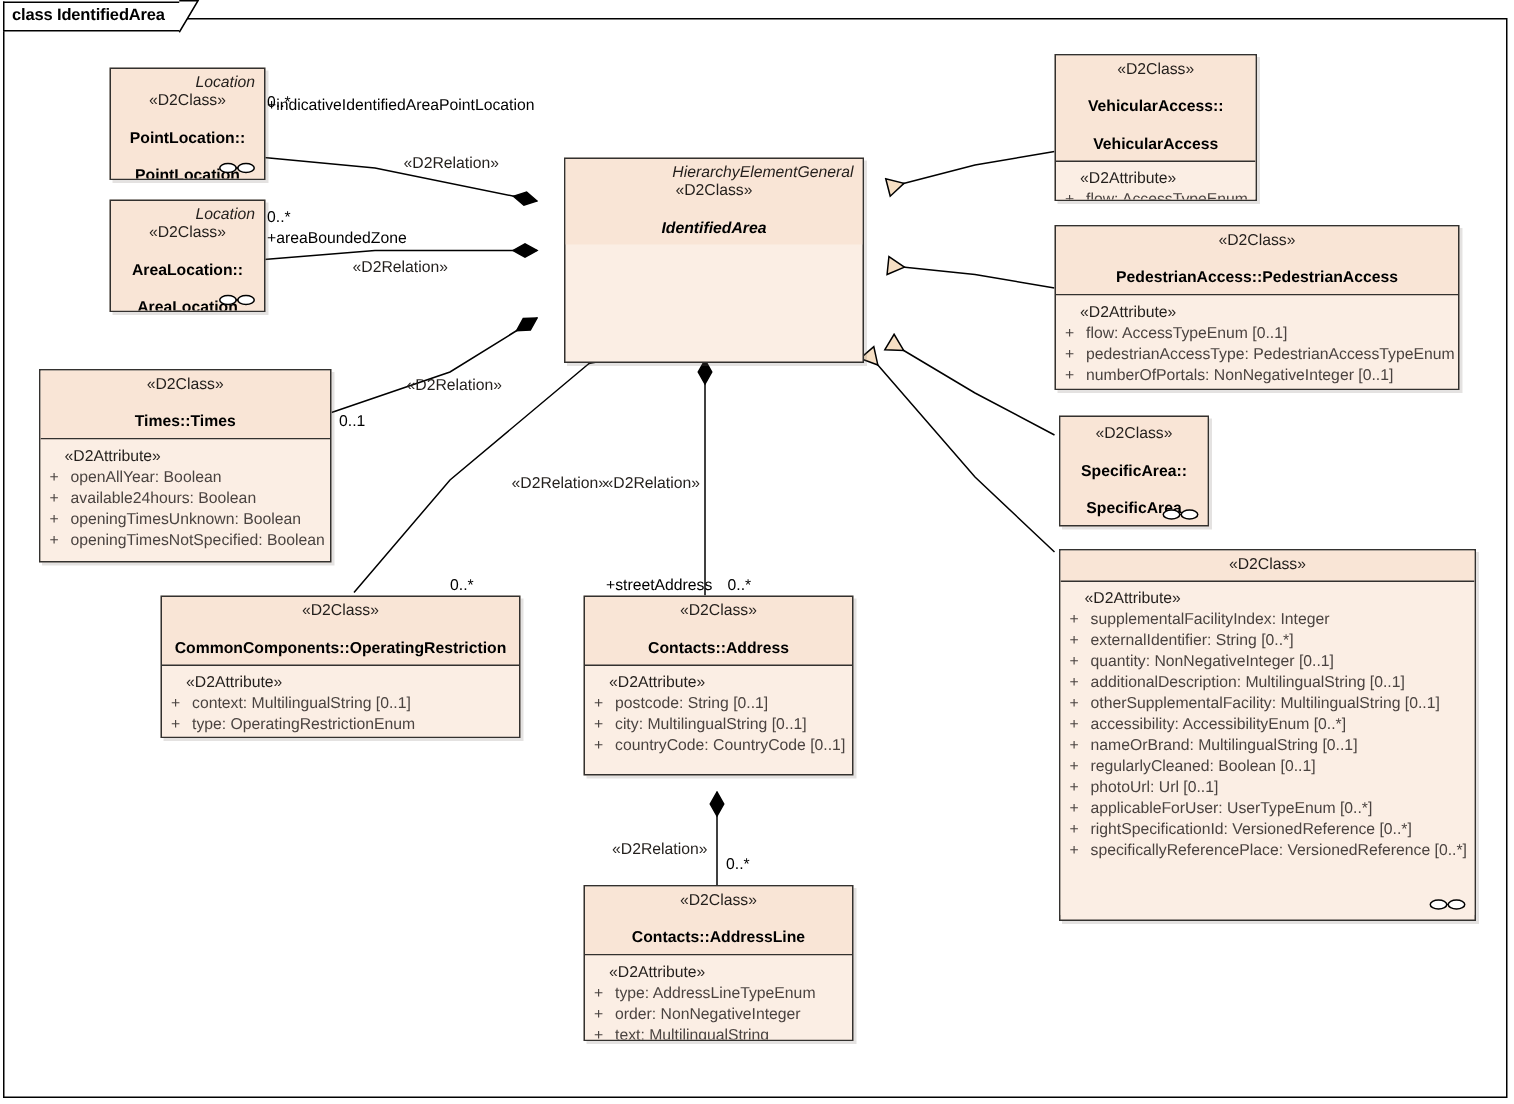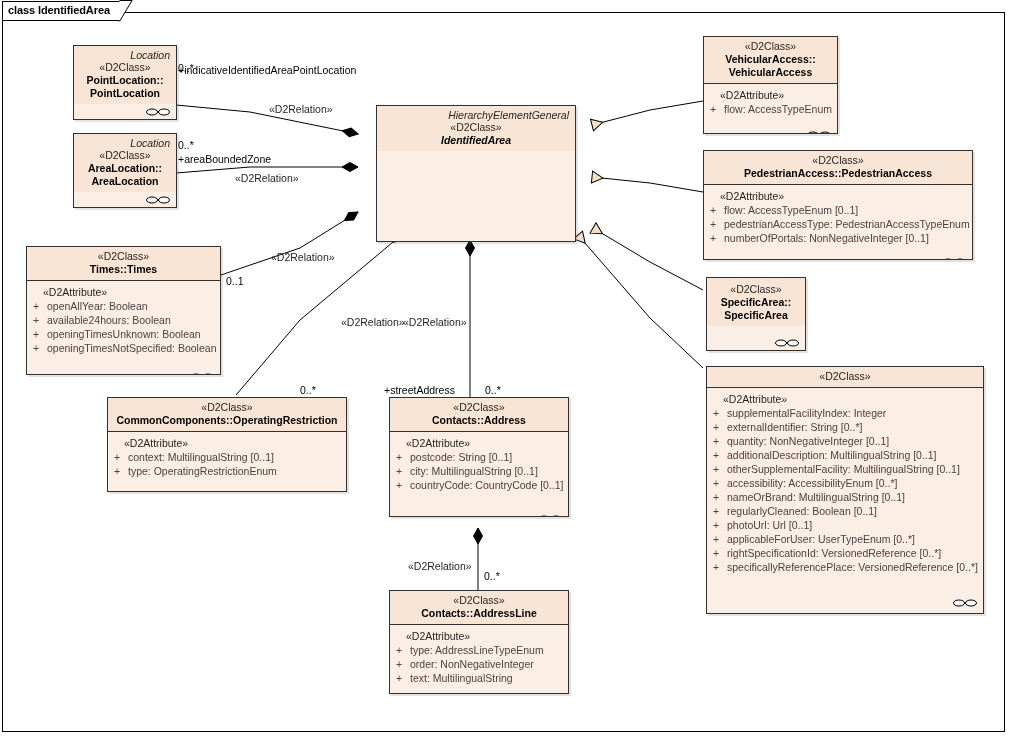--- a/index.html
+++ b/index.html
@@ -100,20 +100,21 @@
     color: #231f1c;
     white-space: nowrap;
     line-height: 13px;
   }
   .cname {
     font-size: 10.5px;
     font-weight: bold;
     color: #000;
     white-space: nowrap;
     line-height: 13px;
+    margin-top: 12px;
   }
   .cname.abs { font-style: italic; }
   .attr-stereo {
     font-size: 10.5px;
     color: #231f1c;
     line-height: 14px;
     padding-left: 10px;
     white-space: nowrap;
   }
   .attr {
@@ -203,21 +204,21 @@
   <div class="lbl role" style="left:178px; top:153px;">+areaBoundedZone</div>
   <div class="lbl stereo-lbl" style="left:235px; top:172px;">«D2Relation»</div>
 
   <div class="lbl stereo-lbl" style="left:271px; top:251px;">«D2Relation»</div>
   <div class="lbl mult" style="left:226px; top:275px;">0..1</div>
 
   <div class="lbl stereo-lbl" style="left:341px; top:316px;">«D2Relation»</div>
   <div class="lbl mult" style="left:300px; top:384px;">0..*</div>
 
   <div class="lbl stereo-lbl" style="left:403px; top:316px;">«D2Relation»</div>
-  <div class="lbl role" style="left:384px; top:384px;">+streetAddress</div>
+  <div class="lbl role" style="left:404px; top:384px;">+streetAddress</div>
   <div class="lbl mult" style="left:485px; top:384px;">0..*</div>
 
   <div class="lbl stereo-lbl" style="left:408px; top:560px;">«D2Relation»</div>
   <div class="lbl mult" style="left:484px; top:570px;">0..*</div>
 
   <div class="uml" style="left:73px; top:45px; width:104px; height:75px;">
     <div class="hdr" style="padding-top:2px;">
       <div class="ns">Location</div>
       <div class="ns-pad"></div>
       <div class="stereo">«D2Class»</div>

